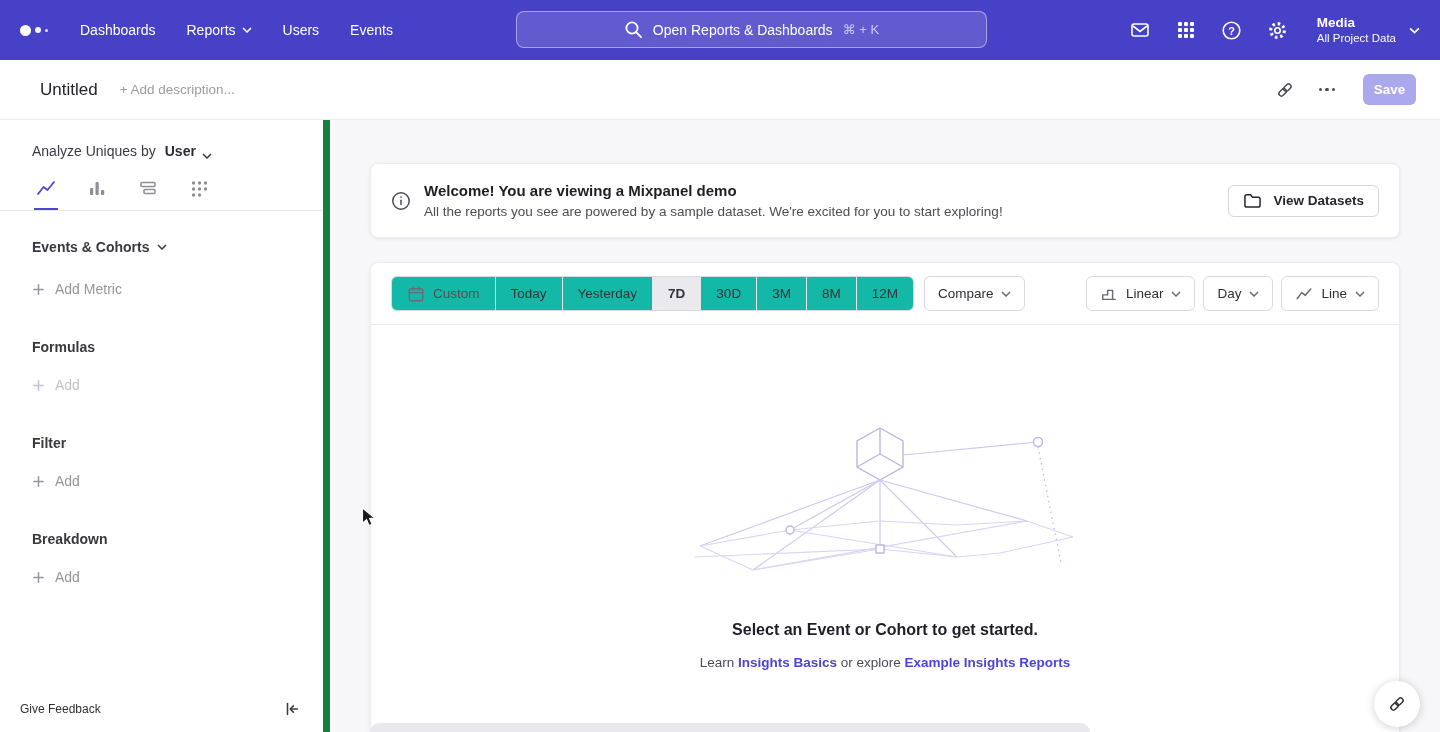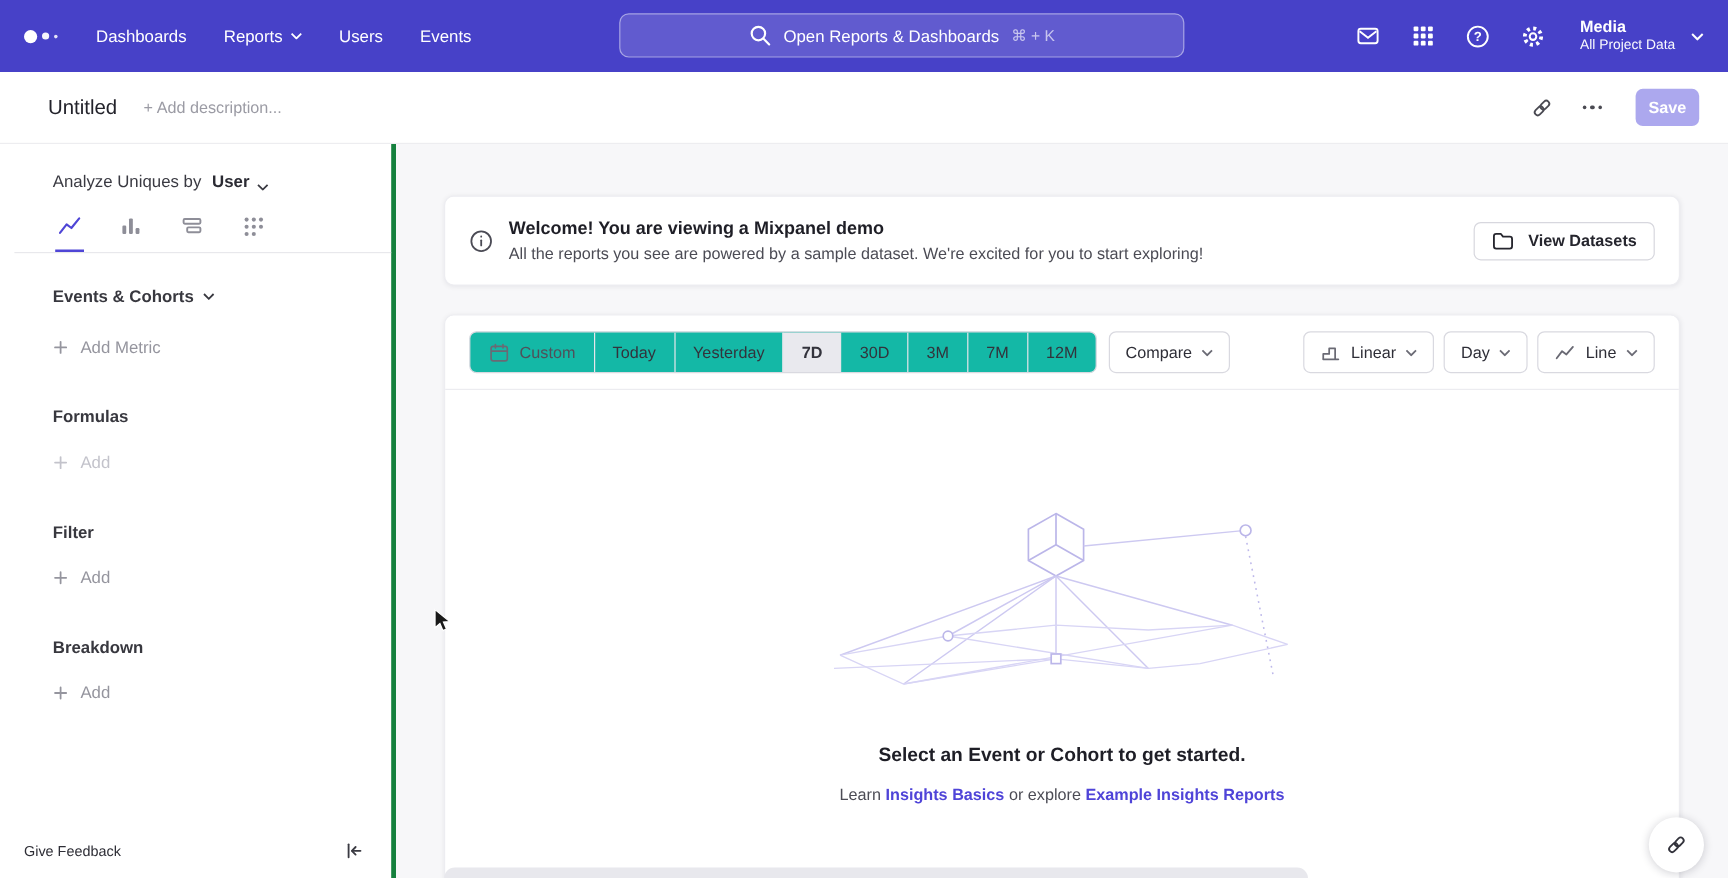--- a/index.html
+++ b/index.html
@@ -31,21 +31,21 @@
   .rh-right{margin-left:auto;display:flex;align-items:center;gap:20px;color:#4A4A52}
   .rh-icon{cursor:pointer;color:#4A4A52}
   .ellipsis{display:flex;gap:3px;align-items:center;cursor:pointer;padding:4px}
   .ellipsis i{width:3.5px;height:3.5px;border-radius:50%;background:#4A4A52}
   .save-btn{width:53px;height:31px;border:none;border-radius:6px;background:#ACA8EE;color:#fff;font-size:13.5px;font-weight:700;cursor:pointer;margin-left:4px}
 
   
   .content{display:flex;height:612px}
 
   
-  .sidebar{width:330px;background:#fff;border-right:4px solid #15803d;position:relative;padding:0 0 0 44px;flex-shrink:0}
+  .sidebar{width:330px;background:#fff;border-right:7px solid #15803d;position:relative;padding:0 0 0 32px;flex-shrink:0}
   .analyze-row{margin-top:23px;display:flex;align-items:center;gap:9px;font-size:14px;color:#3A3A42}
   .analyze-dd{display:flex;align-items:flex-end;gap:6px;font-weight:600;color:#2B2B33;cursor:pointer}
   .tab-row{margin-top:19px;margin-left:-32px;padding-left:34px;display:flex;gap:27px;border-bottom:1px solid #E8E8EC}
   .tab{padding:0 2px 12px;color:#8E8E98;cursor:pointer}
   .tab.active{color:#4F46D6;box-shadow:inset 0 -2px 0 #4F46D6}
   .side-title{display:flex;align-items:center;gap:8px;font-size:14px;font-weight:700;color:#38383F}
   .add-row{display:flex;align-items:center;gap:10px;font-size:14px;color:#95959E;cursor:pointer;width:max-content}
   .add-row.muted{color:#C3C3CB}
   .mt28{margin-top:28px}.mt26{margin-top:26px}.mt42{margin-top:42px}.mt22{margin-top:22px}
   .sidebar-footer{position:absolute;left:0;right:0;bottom:0;display:flex;align-items:center;justify-content:space-between;padding:0 22px 14px 20px}
@@ -328,21 +328,21 @@
           <div class="seg-item active">
               <span>7D</span>
             </div>
           <div class="seg-item">
               <span>30D</span>
             </div>
           <div class="seg-item">
               <span>3M</span>
             </div>
           <div class="seg-item">
-              <span>7M</span>
+              <span>8M</span>
             </div>
           <div class="seg-item">
               <span>12M</span>
             </div>
         </div>
 
         <button class="ctl-btn compare">
           <span>Compare</span>
           <svg class="chev" width="10" height="6" viewBox="0 0 10 6">
               <path d="M1 1l4 4 4-4" fill="none" stroke="currentColor" stroke-width="1.5"></path>

